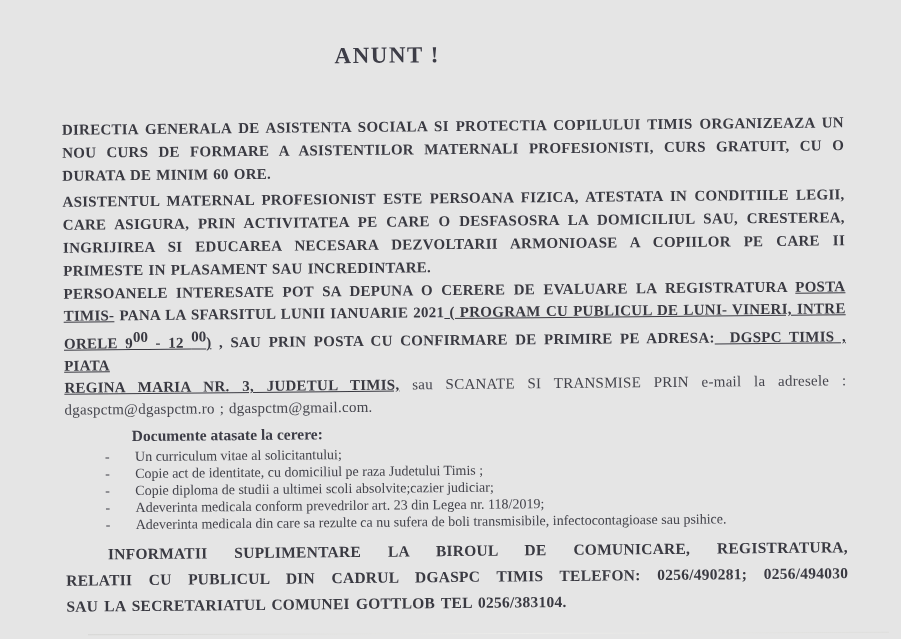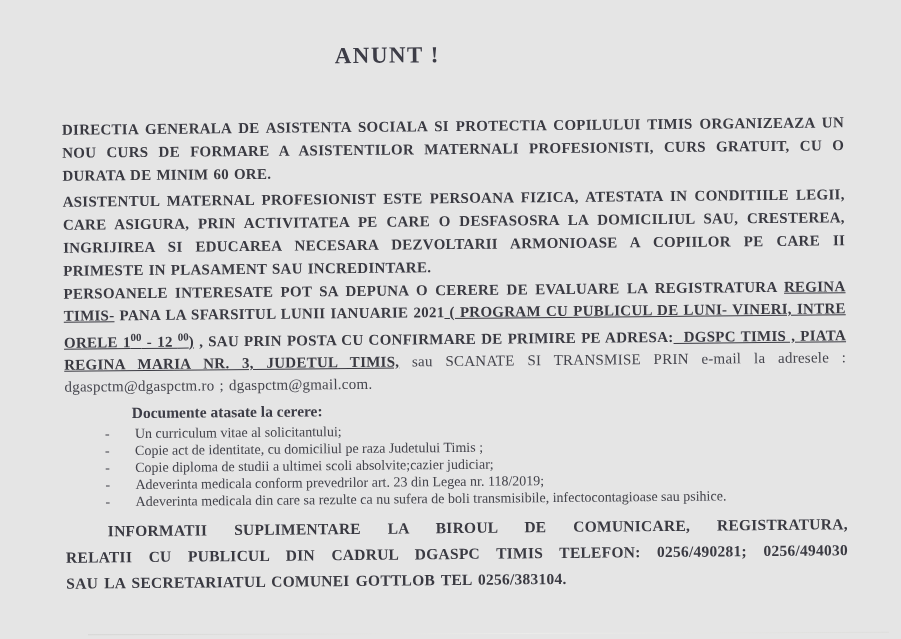--- a/index.html
+++ b/index.html
@@ -46,21 +46,21 @@
   }
   .jline.last { text-align-last: left; }
   .p1 { margin-top: 45px; font-weight: bold; font-size: 15px; }
   .p1 .jline { line-height: 23px; }
   .p2 { margin-top: 3px; font-weight: bold; font-size: 15px; }
   .p2 .jline { line-height: 23px; }
   .p3 { margin-top: 0; font-weight: bold; font-size: 15px; }
   .p3 .jline { line-height: 22px; }
   .u { text-decoration: underline; }
   .sup {
-    font-size: 11px;
+    font-size: 15px;
     vertical-align: 6px;
     letter-spacing: 0;
   }
   .reg {
     font-weight: normal;
     color: #45454d;
   }
   .docs-heading {
     margin: 6px 0 0 67px;
     font-weight: bold;
@@ -112,23 +112,23 @@
     </div>
 
     <div class="para p2">
       <div class="jline">ASISTENTUL MATERNAL PROFESIONIST ESTE PERSOANA FIZICA, ATESTATA IN CONDITIILE LEGII,</div>
       <div class="jline">CARE ASIGURA, PRIN ACTIVITATEA PE CARE O DESFASOSRA LA DOMICILIUL SAU, CRESTEREA,</div>
       <div class="jline">INGRIJIREA SI EDUCAREA NECESARA DEZVOLTARII ARMONIOASE A COPIILOR PE CARE II</div>
       <div class="jline last">PRIMESTE IN PLASAMENT SAU INCREDINTARE.</div>
     </div>
 
     <div class="para p3">
-      <div class="jline"><span>PERSOANELE INTERESATE POT SA DEPUNA O CERERE DE EVALUARE LA REGISTRATURA </span><span class="u">REGINA</span></div>
+      <div class="jline"><span>PERSOANELE INTERESATE POT SA DEPUNA O CERERE DE EVALUARE LA REGISTRATURA </span><span class="u">POSTA</span></div>
       <div class="jline"><span class="u">TIMIS-</span><span> PANA LA SFARSITUL LUNII IANUARIE 2021</span><span class="u">&nbsp;( PROGRAM CU PUBLICUL DE LUNI- VINERI, INTRE</span></div>
-      <div class="jline"><span class="u"><span>ORELE 1</span><span class="sup">00</span><span> - 12&nbsp;</span><span class="sup">00</span><span>)</span></span><span> , SAU PRIN POSTA CU CONFIRMARE DE PRIMIRE PE ADRESA:</span><span class="u">&nbsp;&nbsp;DGSPC TIMIS , PIATA</span></div>
+      <div class="jline"><span class="u"><span>ORELE 9</span><span class="sup">00</span><span> - 12&nbsp;</span><span class="sup">00</span><span>)</span></span><span> , SAU PRIN POSTA CU CONFIRMARE DE PRIMIRE PE ADRESA:</span><span class="u">&nbsp;&nbsp;DGSPC TIMIS , PIATA</span></div>
       <div class="jline"><span class="u">REGINA MARIA NR. 3, JUDETUL TIMIS,</span><span class="reg"> sau SCANATE SI TRANSMISE PRIN e-mail la adresele :</span></div>
       <div class="jline last"><span class="reg">dgaspctm@dgaspctm.ro ; dgaspctm@gmail.com.</span></div>
     </div>
 
     <div class="docs-heading">Documente atasate la cerere:</div>
 
     <div class="doc-list">
       <div class="doc-row">
         <span class="doc-marker">-</span>
         <span class="doc-text">Un curriculum vitae al solicitantului;</span>

